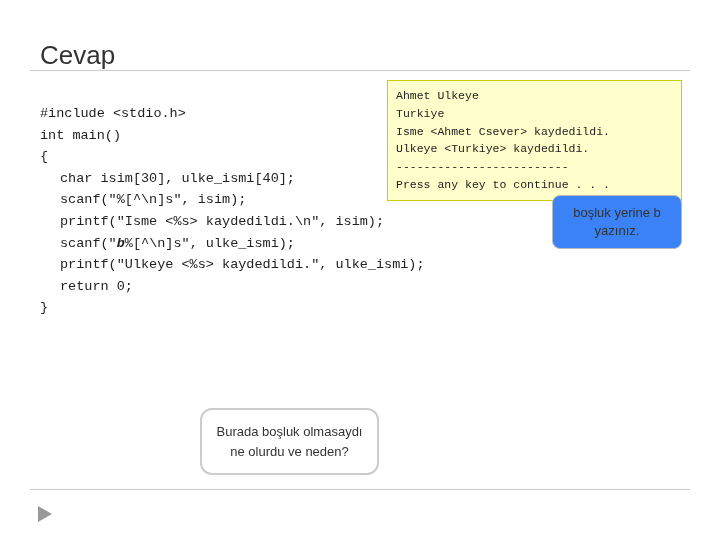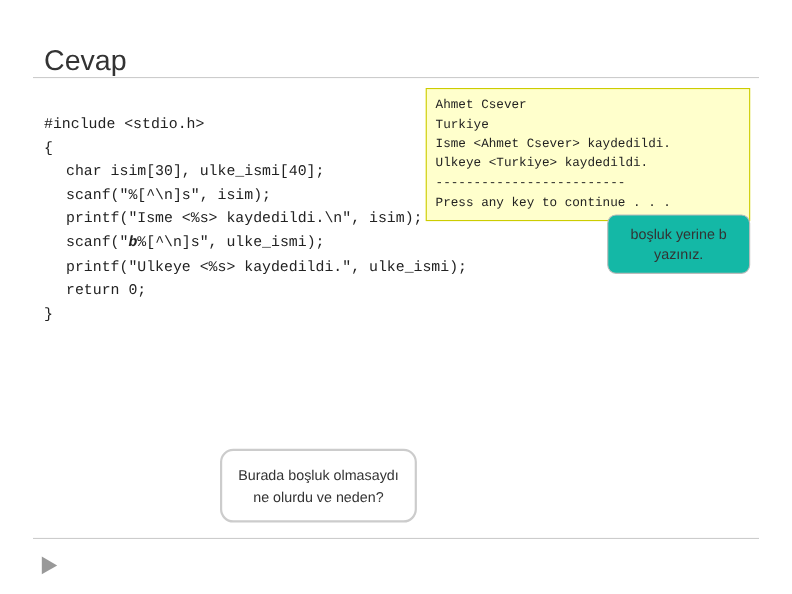--- a/index.html
+++ b/index.html
@@ -81,21 +81,21 @@
       line-height: 1.55;
       color: #222222;
     }
 
     
     .tooltip-box {
       position: absolute;
       top: 195px;
       right: 38px;
       width: 130px;
-      background: #14b8a6;
+      background: #3b82f6;
       border: 1.5px solid #bbbbbb;
       border-radius: 8px;
       padding: 8px 10px;
       font-size: 13px;
       color: #333333;
       text-align: center;
       line-height: 1.4;
     }
 
     
@@ -129,30 +129,31 @@
 </head>
 <body>
 
 <div class="slide">
 
   <div class="title">Cevap</div>
 
   <div class="top-rule"></div>
 
   <div class="terminal-box">
-    <div>Ahmet Csever</div>
+    <div>Ahmet Ulkeye</div>
     <div>Turkiye</div>
     <div>Isme &lt;Ahmet Csever&gt; kaydedildi.</div>
     <div>Ulkeye &lt;Turkiye&gt; kaydedildi.</div>
     <div>-------------------------</div>
     <div>Press any key to continue . . .</div>
   </div>
 
   <div class="code-block" style="margin-top: 12px;">
     <div>#include &lt;stdio.h&gt;</div>
+    <div>int main()</div>
     <div>{</div>
     <div class="indent">
       char isim[30], ulke_ismi[40];
     </div>
     <div class="indent">
       scanf("%[^\n]s", isim);
     </div>
     <div class="indent">
       printf("Isme &lt;%s&gt; kaydedildi.\n", isim);
     </div>

